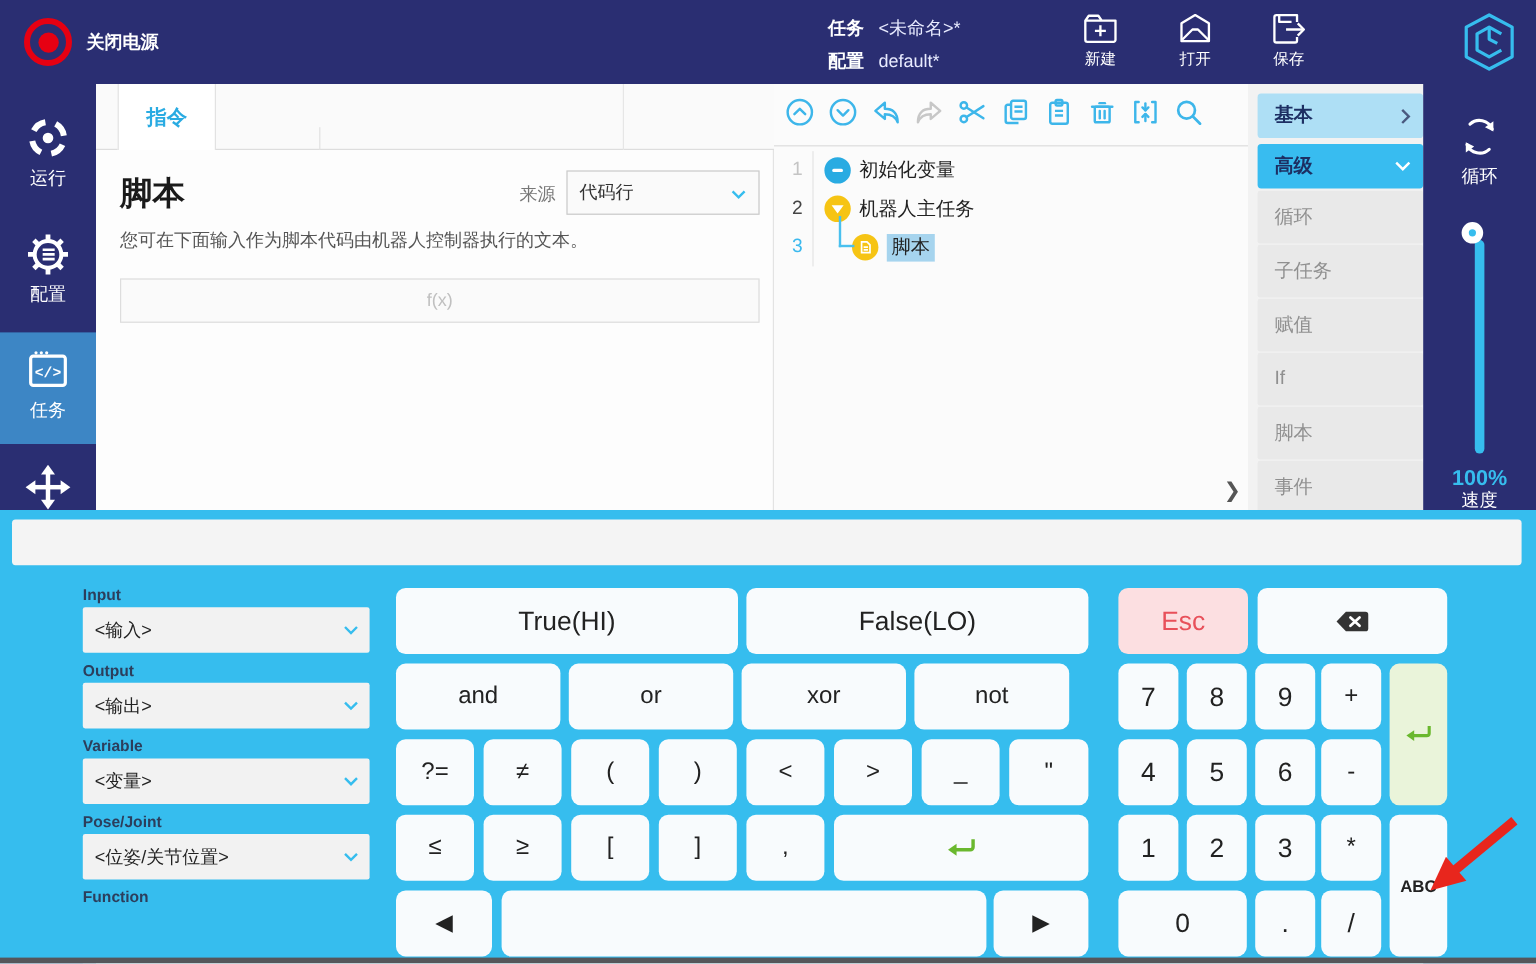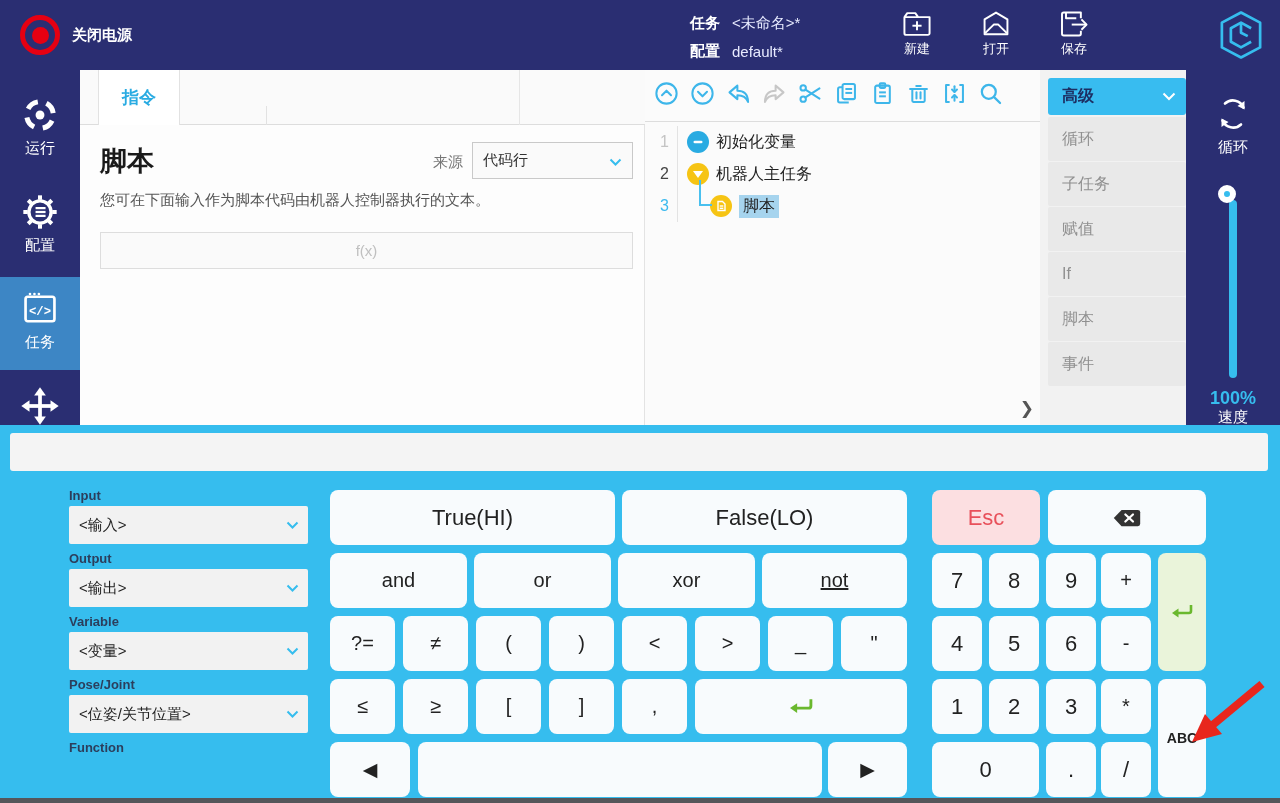--- a/index.html
+++ b/index.html
@@ -371,20 +371,26 @@
               <line x1="5.7" y1="9.3" x2="9.3" y2="9.3"></line>
             </svg>
         </span>
         <span class="tree-label sel">脚本</span>
       </div>
     </div>
     <div class="tree-expander">❯</div>
   </div>
 
   <div class="instr-list">
+    <div class="instr-btn btn-basic">
+      <span>基本</span>
+      <svg width="9" height="14" viewBox="0 0 9 14" fill="none" stroke="#4a5a80" stroke-width="2">
+          <polyline points="1.5,1.5 7,7 1.5,12.5"></polyline>
+        </svg>
+    </div>
     <div class="instr-btn btn-adv">
       <span>高级</span>
       <svg width="14" height="9" viewBox="0 0 14 9" fill="none" stroke="#fff" stroke-width="2">
           <polyline points="1.5,1.5 7,7 12.5,1.5"></polyline>
         </svg>
     </div>
     <div class="instr-item">循环</div>
     <div class="instr-item">子任务</div>
     <div class="instr-item">赋值</div>
     <div class="instr-item">If</div>
@@ -447,21 +453,21 @@
         </svg>
     </div>
 
     <div class="keys-main">
       <div class="key key-big" style="left:0;   top:0;   width:285px;">True(HI)</div>
       <div class="key key-big" style="left:292px;top:0;  width:285px;">False(LO)</div>
 
       <div class="key" style="left:0;   top:63px; width:137px;">and</div>
       <div class="key" style="left:144px;top:63px; width:137px;">or</div>
       <div class="key" style="left:288px;top:63px; width:137px;">xor</div>
-      <div class="key" style="left:432px;top:63px; width:145px;text-decoration:underline;">not</div>
+      <div class="key" style="left:432px;top:63px; width:129px;">not</div>
 
       <div class="key" style="left:0;   top:126px; width:65px;">?=</div>
       <div class="key" style="left:73px; top:126px; width:65px;">≠</div>
       <div class="key" style="left:146px;top:126px; width:65px;">(</div>
       <div class="key" style="left:219px;top:126px; width:65px;">)</div>
       <div class="key" style="left:292px;top:126px; width:65px;">&lt;</div>
       <div class="key" style="left:365px;top:126px; width:65px;">&gt;</div>
       <div class="key" style="left:438px;top:126px; width:65px;">_</div>
       <div class="key" style="left:511px;top:126px; width:66px;">"</div>
 

